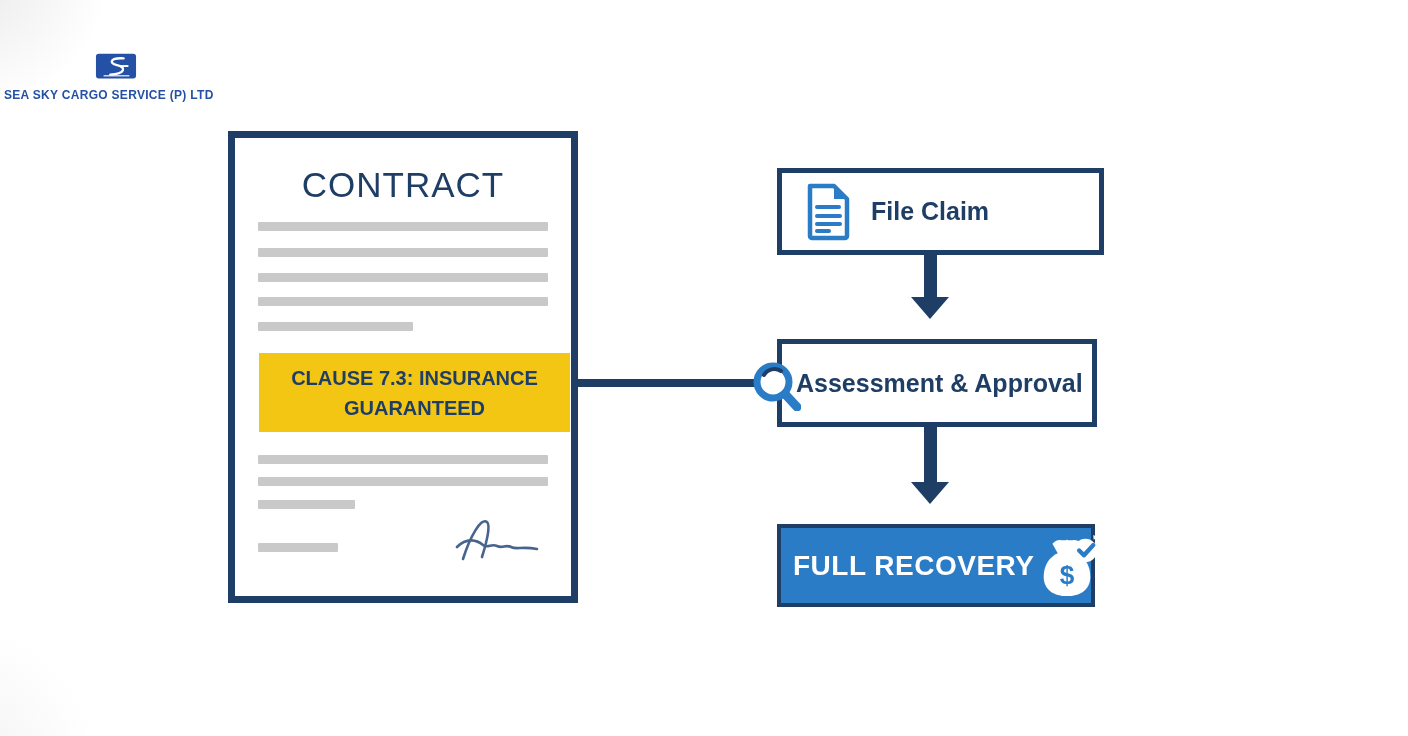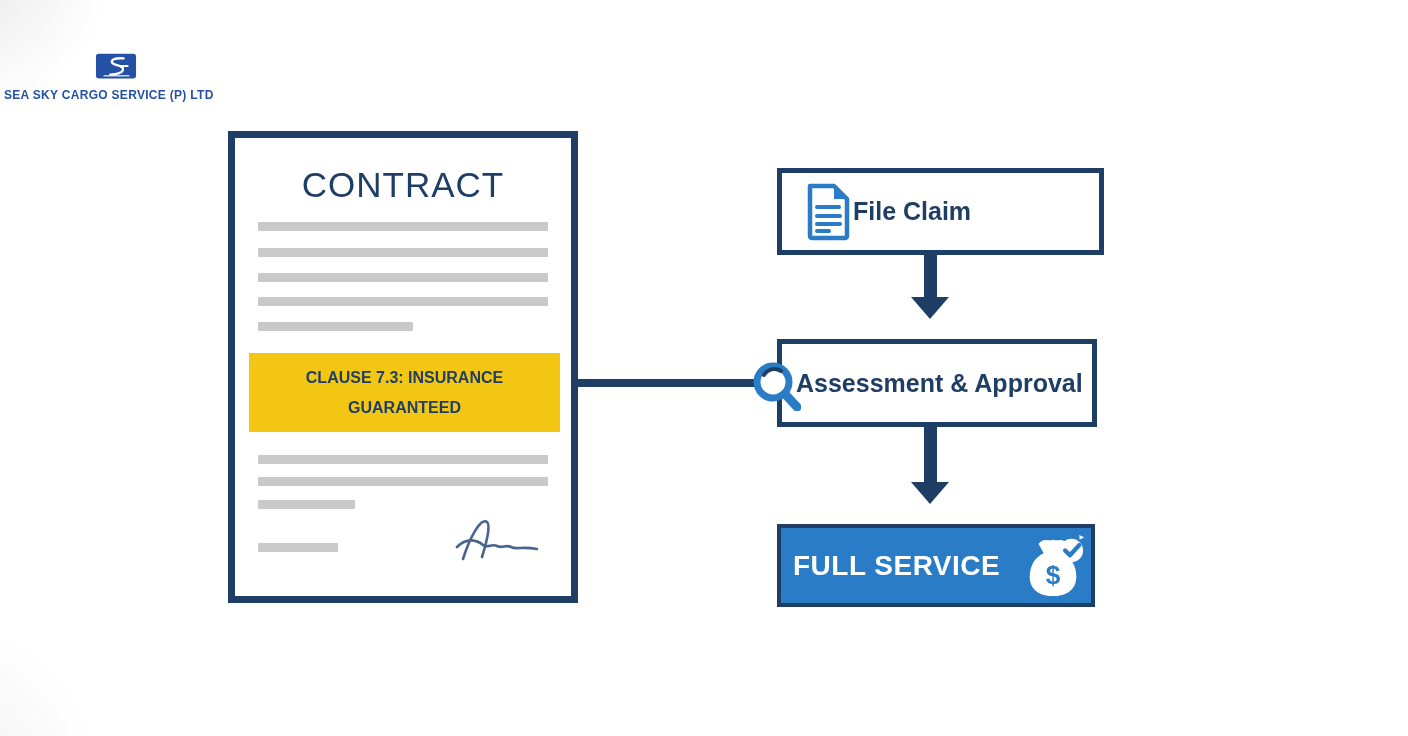--- a/index.html
+++ b/index.html
@@ -30,33 +30,33 @@
   .gl1{left:23px;top:84px;width:290px;}
   .gl2{left:23px;top:110px;width:290px;}
   .gl3{left:23px;top:135px;width:290px;}
   .gl4{left:23px;top:159px;width:290px;}
   .gl5{left:23px;top:184px;width:155px;}
   .gl6{left:23px;top:317px;width:290px;}
   .gl7{left:23px;top:339px;width:290px;}
   .gl8{left:23px;top:362px;width:97px;}
   .gl9{left:23px;top:405px;width:80px;}
   .clause{
-    position:absolute;left:14px;top:215px;width:311px;height:79px;
+    position:absolute;left:24px;top:215px;width:311px;height:79px;
     background:#f3c614;display:flex;flex-direction:column;justify-content:center;
-    text-align:center;font-size:16px;font-weight:bold;color:#1f3e66;line-height:30px;
+    text-align:center;font-size:20px;font-weight:bold;color:#1f3e66;line-height:30px;
   }
   .signature{position:absolute;left:218px;top:375px;width:92px;height:52px;}
   
   .connector{position:absolute;left:574px;top:379px;width:186px;height:8px;background:#1f3e66;}
   
   .fbox{
     position:absolute;left:777px;width:296px;background:#fff;border:5px solid #1f3e66;
     display:flex;align-items:center;
   }
-  .box-file{top:168px;height:77px;padding-left:21px;}
+  .box-file{top:168px;height:77px;padding-left:21px;gap:18px;}
   .box-assess{top:339px;height:78px;padding-left:14px;}
   .box-recover{
     top:524px;height:75px;width:298px;border-width:4px;background:#2a7cc7;
     padding-left:12px;justify-content:space-between;
   }
   .blabel{font-size:25px;font-weight:bold;color:#1f3e66;white-space:nowrap;}
   .blabel-white{font-size:28px;font-weight:bold;color:#ffffff;letter-spacing:.5px;white-space:nowrap;}
   .doc-icon{width:50px;height:58px;flex:0 0 auto;}
   .magnifier{position:absolute;left:747px;top:357px;width:54px;height:54px;z-index:5;}
   .moneybag{width:66px;height:66px;flex:0 0 auto;margin-right:5px;}
@@ -129,21 +129,21 @@
   <svg class="magnifier" viewBox="0 0 54 54">
     <line x1="38" y1="37" x2="50" y2="50" stroke="#2a7cc7" stroke-width="9" stroke-linecap="round"></line>
     <circle cx="26" cy="25" r="16" fill="#ffffff" stroke="#2a7cc7" stroke-width="7"></circle>
     <path d="M17 18 A 12 12 0 0 1 34 14" stroke="#1f3e66" stroke-width="4" fill="none" stroke-linecap="round"></path>
   </svg>
 
   <div class="arrow-stem stem2"></div>
   <div class="arrow-head head2"></div>
 
   <div class="fbox box-recover">
-    <span class="blabel-white">FULL SERVICE</span>
+    <span class="blabel-white">FULL RECOVERY</span>
     <svg class="moneybag" viewBox="0 0 66 68">
       <path d="M24 22 L42 22 L48 11 C42 4 38 9 33 7 C28 9 24 4 18 11 Z" fill="#ffffff"></path>
       <path d="M33 19 C18 19 9 31 9 45 C9 59 20 65 33 65 C46 65 57 59 57 45 C57 31 48 19 33 19 Z" fill="#ffffff"></path>
       <text x="33" y="53" font-size="27" font-weight="bold" fill="#2a7cc7" text-anchor="middle" font-family="Liberation Sans, sans-serif">$</text>
       <circle cx="52" cy="18" r="12" fill="#ffffff"></circle>
       <path d="M45.5 18 L50.5 23 L60 12.5" stroke="#2a7cc7" stroke-width="4.5" fill="none" stroke-linecap="round" stroke-linejoin="round"></path>
       <path d="M60 2 L65 4.5 L60.5 7 Z" fill="#ffffff"></path>
     </svg>
   </div>
 

